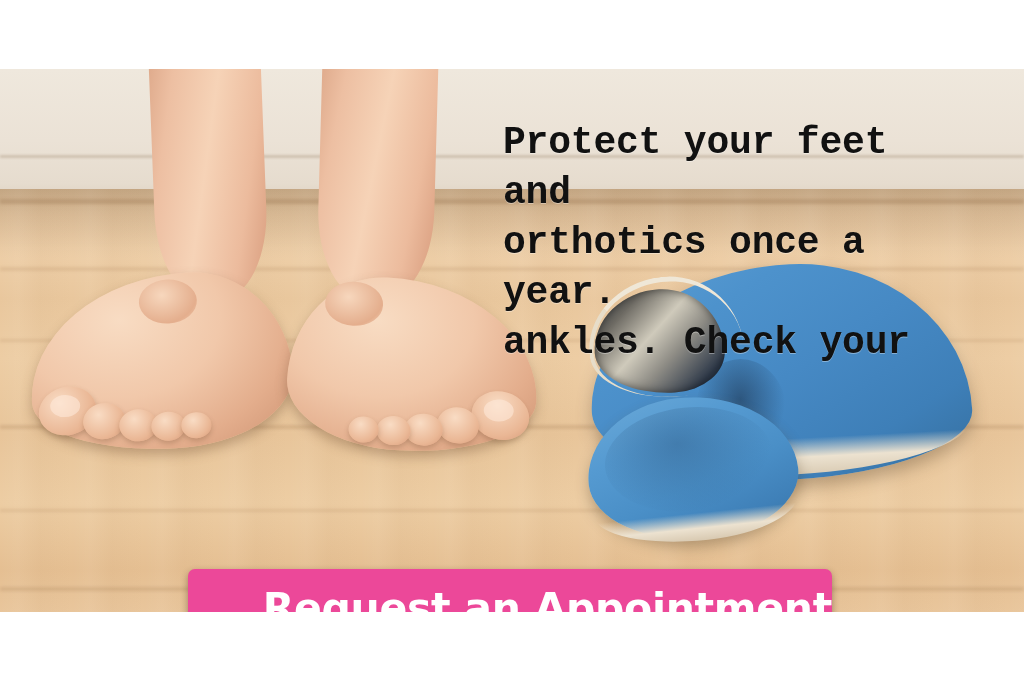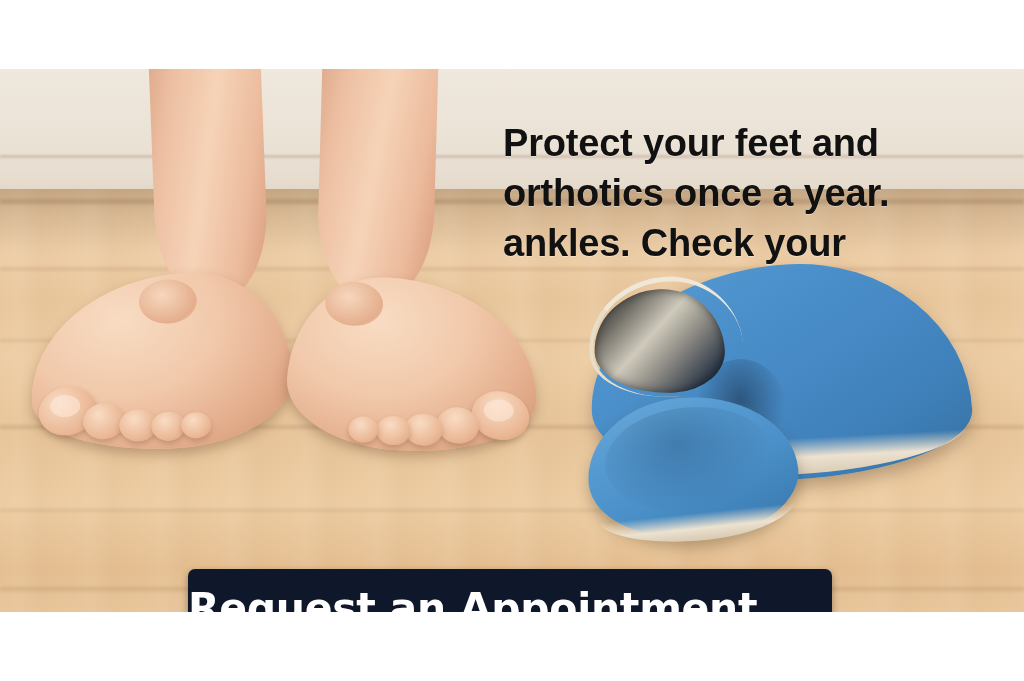--- a/index.html
+++ b/index.html
@@ -267,46 +267,46 @@
     background: linear-gradient(180deg, rgba(255,255,255,0) 42%, #ece2d0 74%, #d8c9b1 100%);
   }
 
   
   .headline {
     position: absolute;
     left: 503px;
     top: 49px;
     width: 450px;
     color: #111111;
-    font-family: Liberation Sans, sans-serif;
+    font-family: Liberation Mono, monospace;
     font-size: 38px;
     font-weight: 700;
     line-height: 50px;
     letter-spacing: -0.2px;
     text-shadow: 0 1px 0 rgba(255,255,255,.35);
   }
   .headline span { display: block; }
 
   
   .cta {
     position: absolute;
     left: 188px;
     top: 500px;
     width: 644px;
     height: 79px;
-    background: #0f172a;
+    background: #ec4899;
     border: 0;
     border-radius: 7px;
     color: #ffffff;
     font-family: "DejaVu Sans", sans-serif;
     font-size: 41px;
     font-weight: 700;
     letter-spacing: -0.3px;
     line-height: 79px;
-    text-align: left;
+    text-align: right;
     cursor: pointer;
     box-shadow: 0 3px 7px rgba(60,40,20,.45);
     padding: 0;
     white-space: nowrap;
   }
 
   
   .band {
     position: absolute;
     left: 0;

